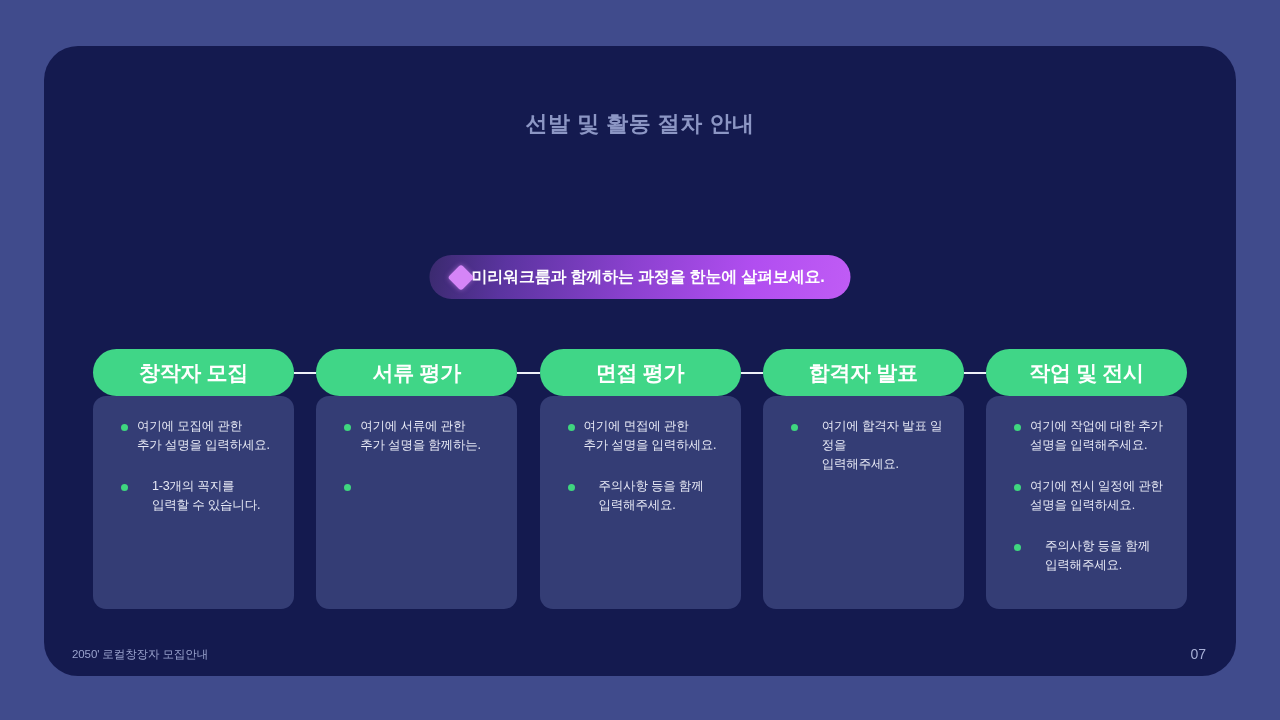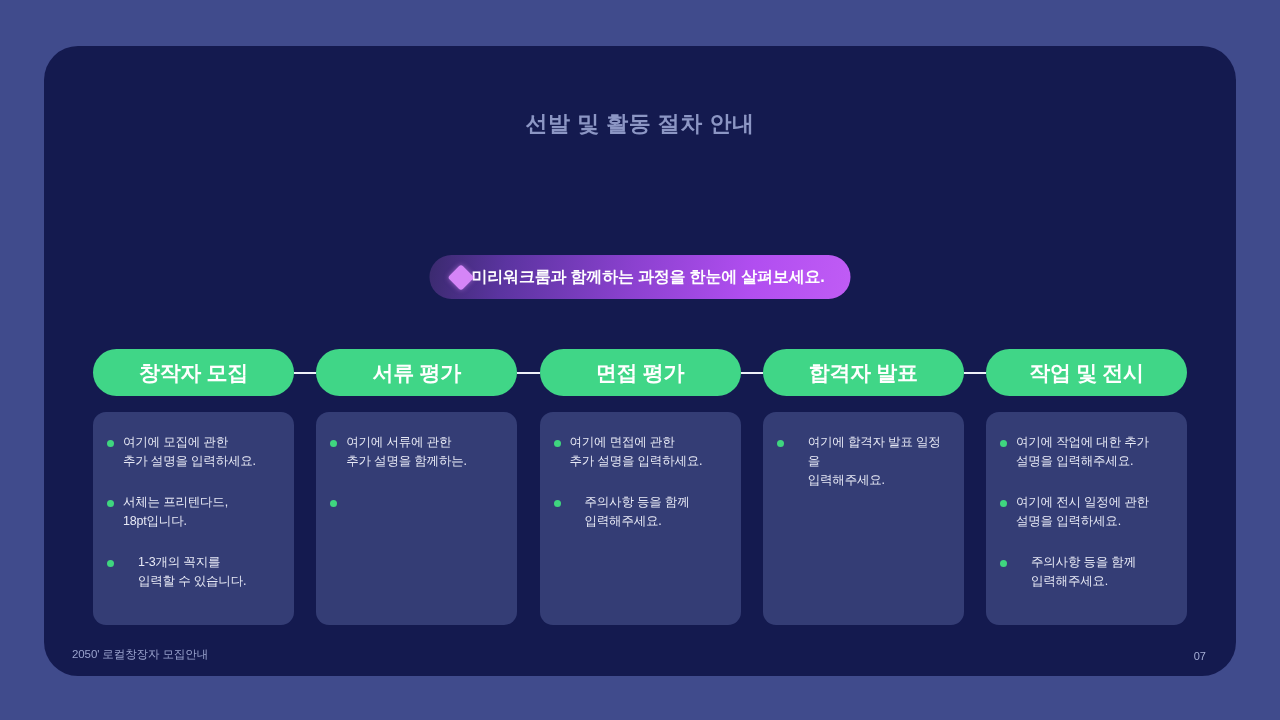--- a/index.html
+++ b/index.html
@@ -115,26 +115,26 @@
     display:flex;
     align-items:center;
     justify-content:center;
     color:#ffffff;
     font-size:21px;
     font-weight:bold;
     letter-spacing:-0.3px;
   }
 
   .card {
-    margin-top:16px;
+    margin-top:0;
     width:201px;
     min-height:213px;
     background:#343d75;
     border-radius:13px;
-    padding:21px 15px 18px 14px;
+    padding:21px 15px 18px 28px;
   }
 
   .bullets { list-style:none; }
 
   .bullet {
     display:flex;
     align-items:flex-start;
     gap:9px;
     margin-bottom:22px;
   }
@@ -160,21 +160,21 @@
   .footer-left {
     position:absolute;
     left:28px; bottom:14px;
     font-size:11.5px;
     color:#9aa3cd;
     letter-spacing:-0.1px;
   }
   .footer-right {
     position:absolute;
     right:30px; bottom:14px;
-    font-size:11px;
+    font-size:14px;
     color:#a7afd6;
   }
 </style>
 </head>
 <body>
 
 <div class="slide">
 
   <div class="panel">
 
@@ -191,25 +191,20 @@
           <div class="pill">창작자 모집</div>
           <div class="card">
             <ul class="bullets">
               <li class="bullet">
                 <span class="dot"></span>
                 <span class="bullet-text">여기에 모집에 관한
 추가 설명을 입력하세요.</span>
               </li>
               <li class="bullet">
                 <span class="dot"></span>
-                <span class="bullet-text">서체는 프리텐다드,
-18pt입니다.</span>
-              </li>
-              <li class="bullet">
-                <span class="dot"></span>
                 <span class="bullet-text">1-3개의 꼭지를
 입력할 수 있습니다.</span>
               </li>
             </ul>
           </div>
         </div>
         <div class="connector">
           <i></i>
         </div>
         <div class="step">

